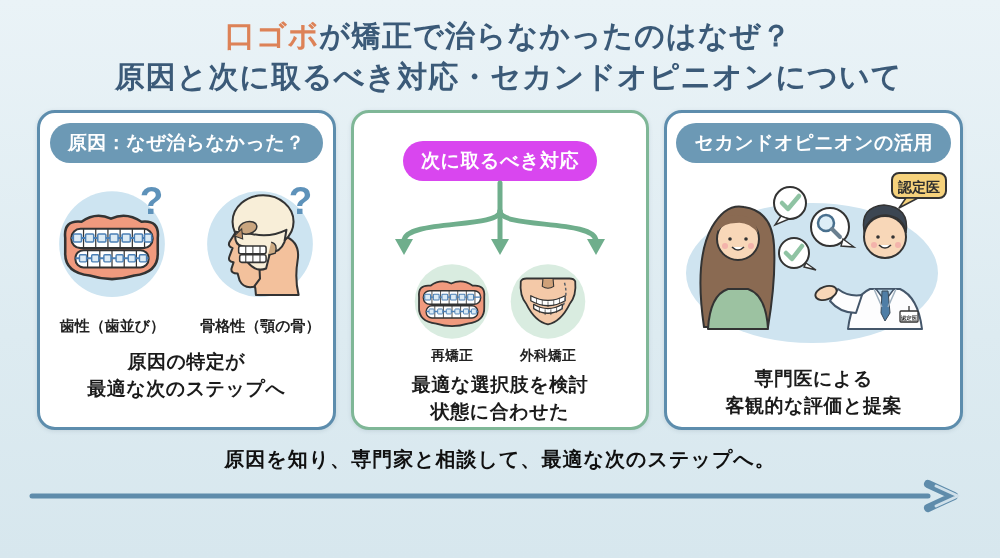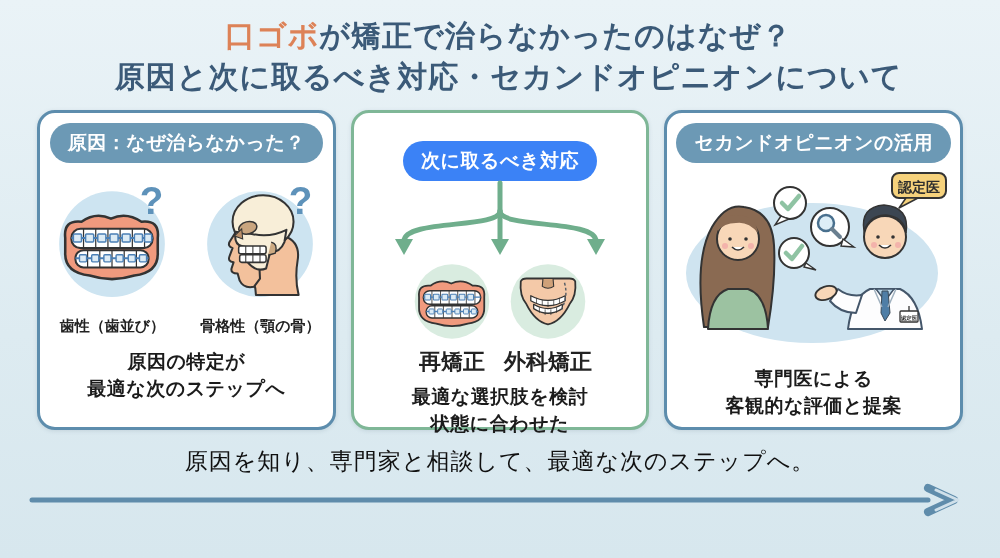--- a/index.html
+++ b/index.html
@@ -15,42 +15,42 @@
   
   .cards{display:flex;gap:15px;margin:12px 37px 0 37px;height:320px;}
   .card{flex:1;background:#ffffff;border-radius:18px;position:relative;
     display:flex;flex-direction:column;align-items:center;
     box-shadow:0 1px 4px rgba(60,90,110,.15);}
   .card.blue{border:3px solid #5d8dad;}
   .card.green{border:3px solid #7fb797;}
   .pill{margin-top:10px;padding:7px 18px;border-radius:26px;color:#fff;
     font-weight:bold;font-size:19px;white-space:nowrap;letter-spacing:.5px;}
   .pill.blue{background:#6c99b5;}
-  .pill.green{background:#3b82f6;margin-top:28px;}
+  .pill.green{background:#d946ef;margin-top:28px;}
   svg{overflow:visible;display:block;}
   .qm{font-size:38px;font-weight:bold;fill:#5e92ba;font-family:"Liberation Sans","DejaVu Sans",sans-serif;}
   
   .icon-row{display:flex;justify-content:center;gap:14px;margin-top:16px;}
   .icon-col{display:flex;flex-direction:column;align-items:center;width:134px;}
   .icon-col svg{width:122px;height:122px;}
   .item-label{font-size:15px;font-weight:bold;color:#222;margin-top:16px;white-space:nowrap;}
   .summary{margin-top:12px;text-align:center;font-size:19px;font-weight:bold;
     color:#1b1b1b;line-height:1.45;letter-spacing:.5px;}
   
   .branch{width:276px;height:74px;margin-top:2px;}
   .row3{display:flex;justify-content:center;gap:4px;margin-top:0;}
   .col3{display:flex;flex-direction:column;align-items:center;width:92px;}
   .col3 svg{width:86px;height:86px;}
-  .col3 .item-label{font-size:22px;margin-top:4px;}
+  .col3 .item-label{font-size:14px;margin-top:4px;}
   .card.green .summary{margin-top:6px;}
   
   .scene{width:272px;height:196px;margin-top:4px;}
   .card3 .summary{margin-top:2px;}
   
-  .message{text-align:center;font-size:23px;font-weight:normal;color:#101010;
+  .message{text-align:center;font-size:20px;font-weight:bold;color:#101010;
     margin-top:16px;letter-spacing:1px;}
   .arrow-svg{display:block;margin:7px auto 0 auto;}
   .footer{text-align:center;font-size:18px;color:#3a3a3a;margin-top:1px;letter-spacing:.5px;}
 </style>
 </head>
 <body>
 
 <div class="page">
 
   <div class="title">

